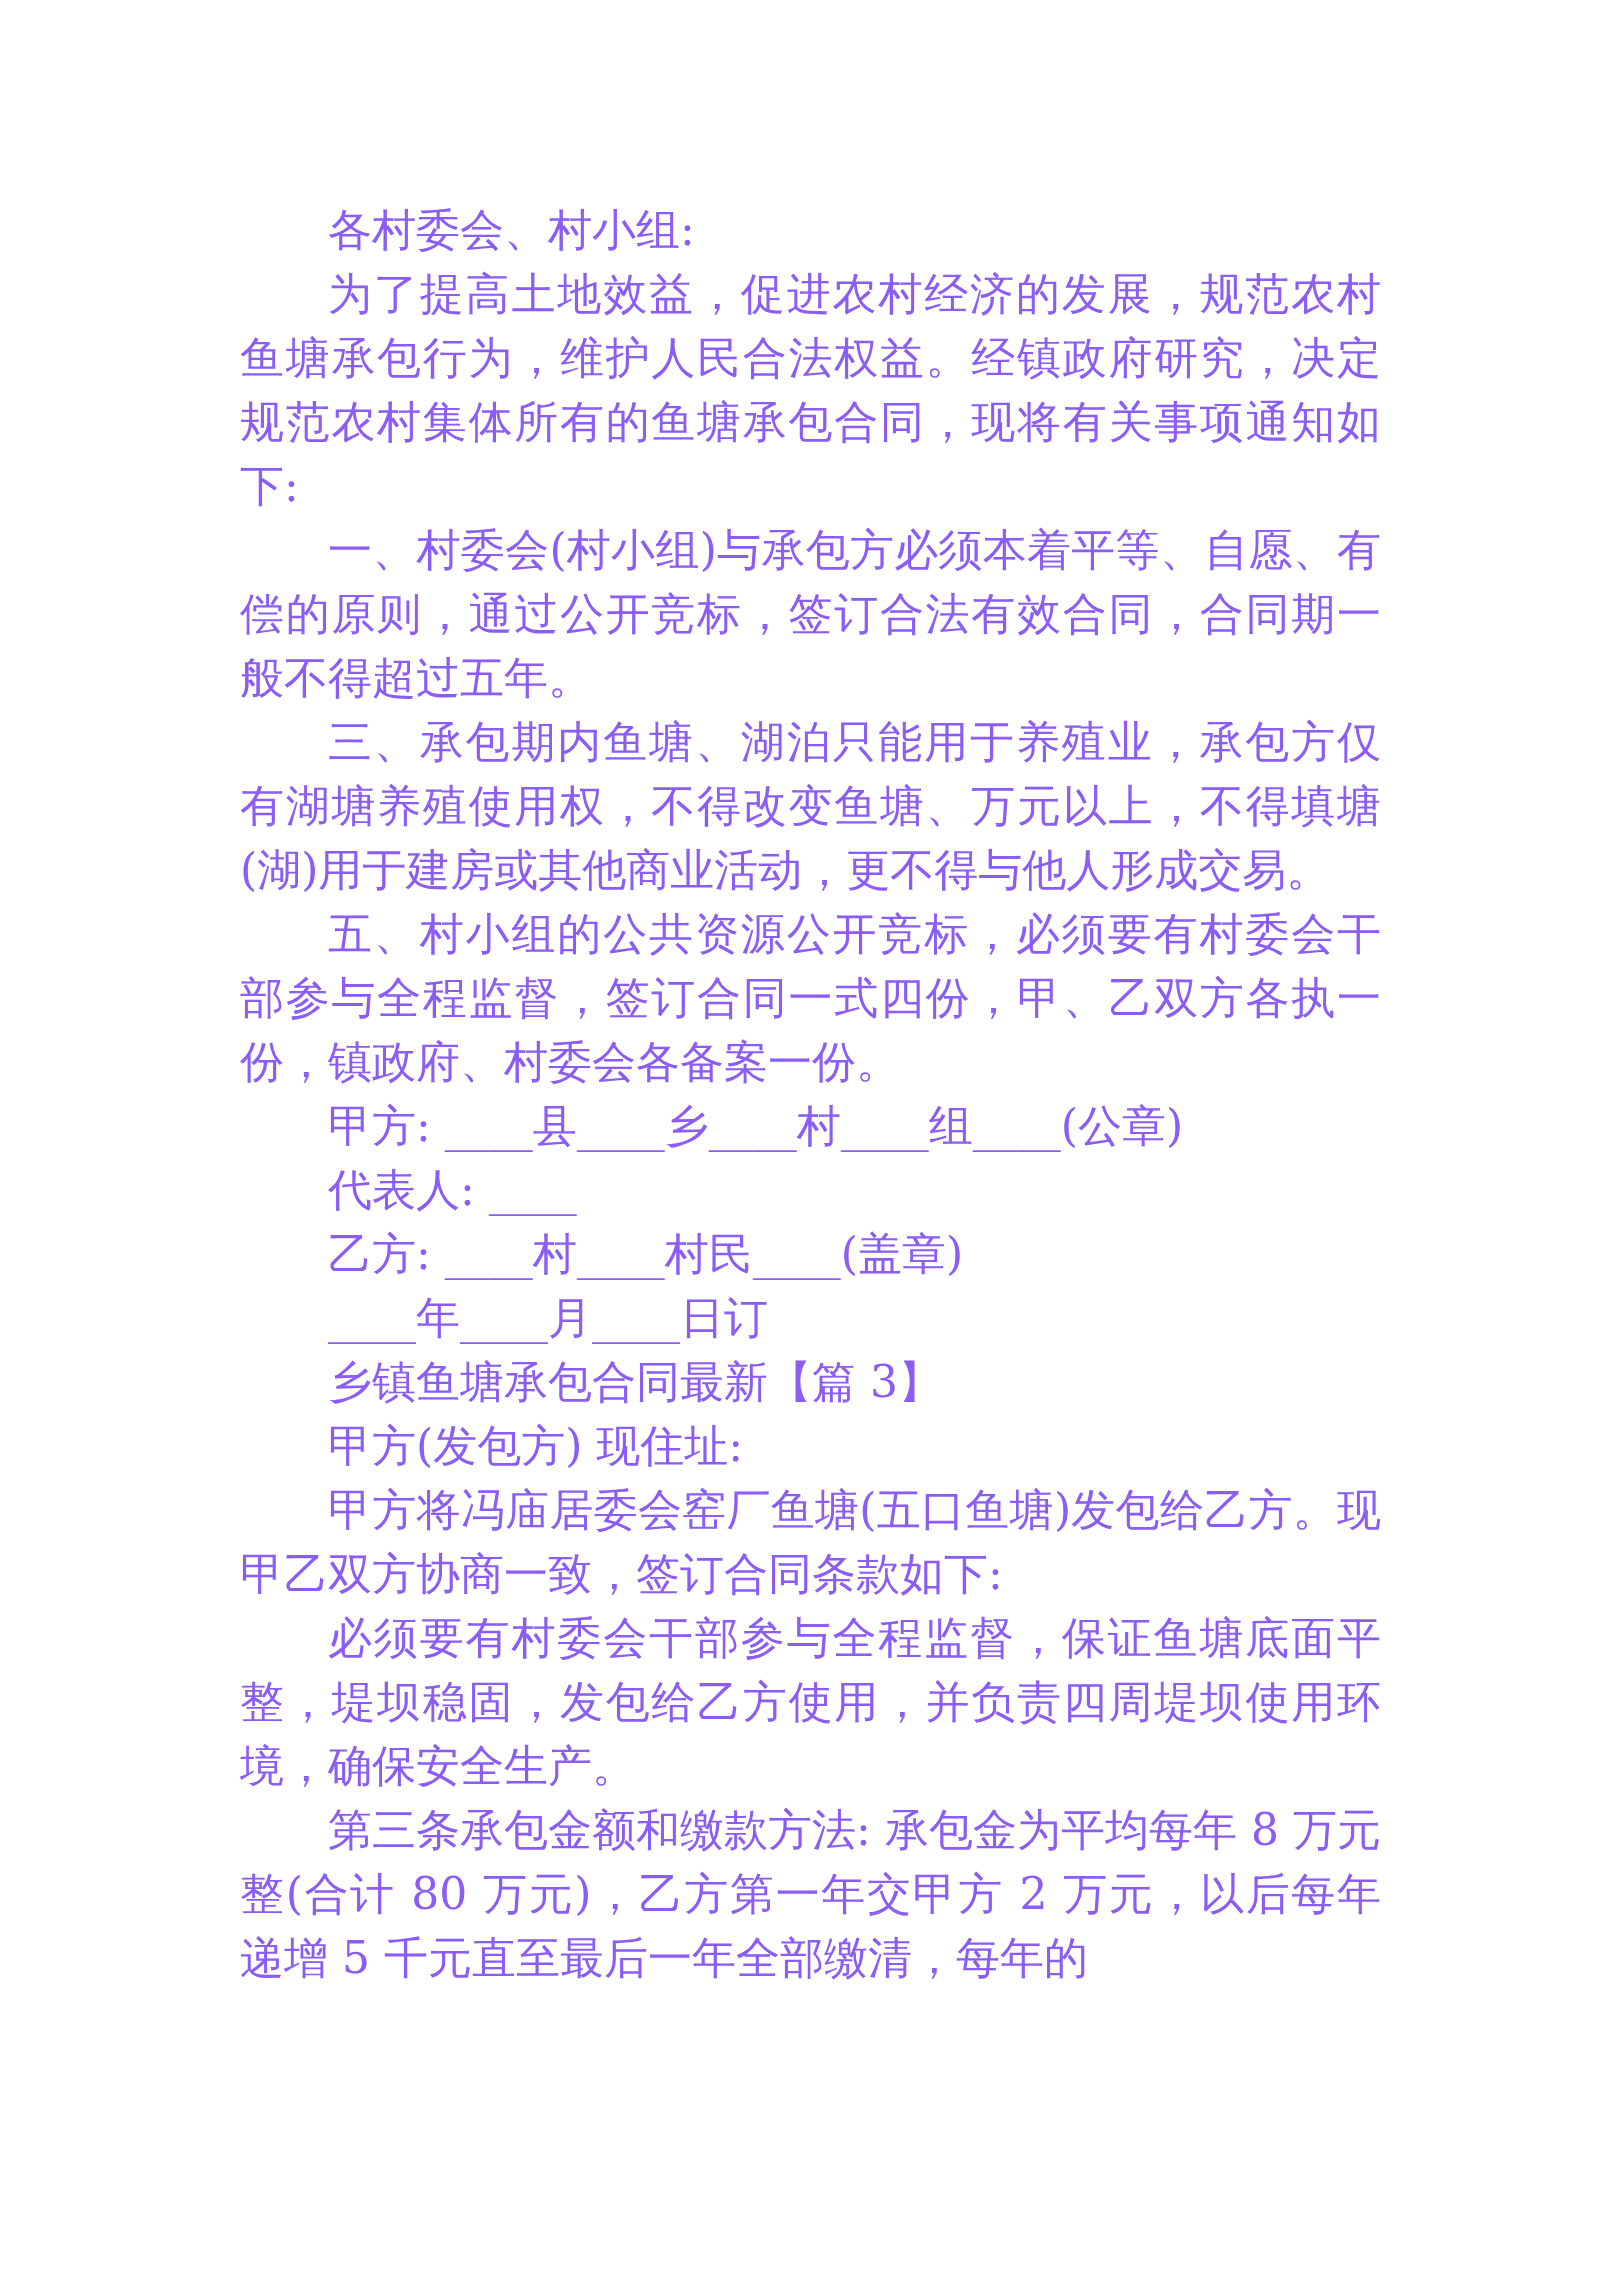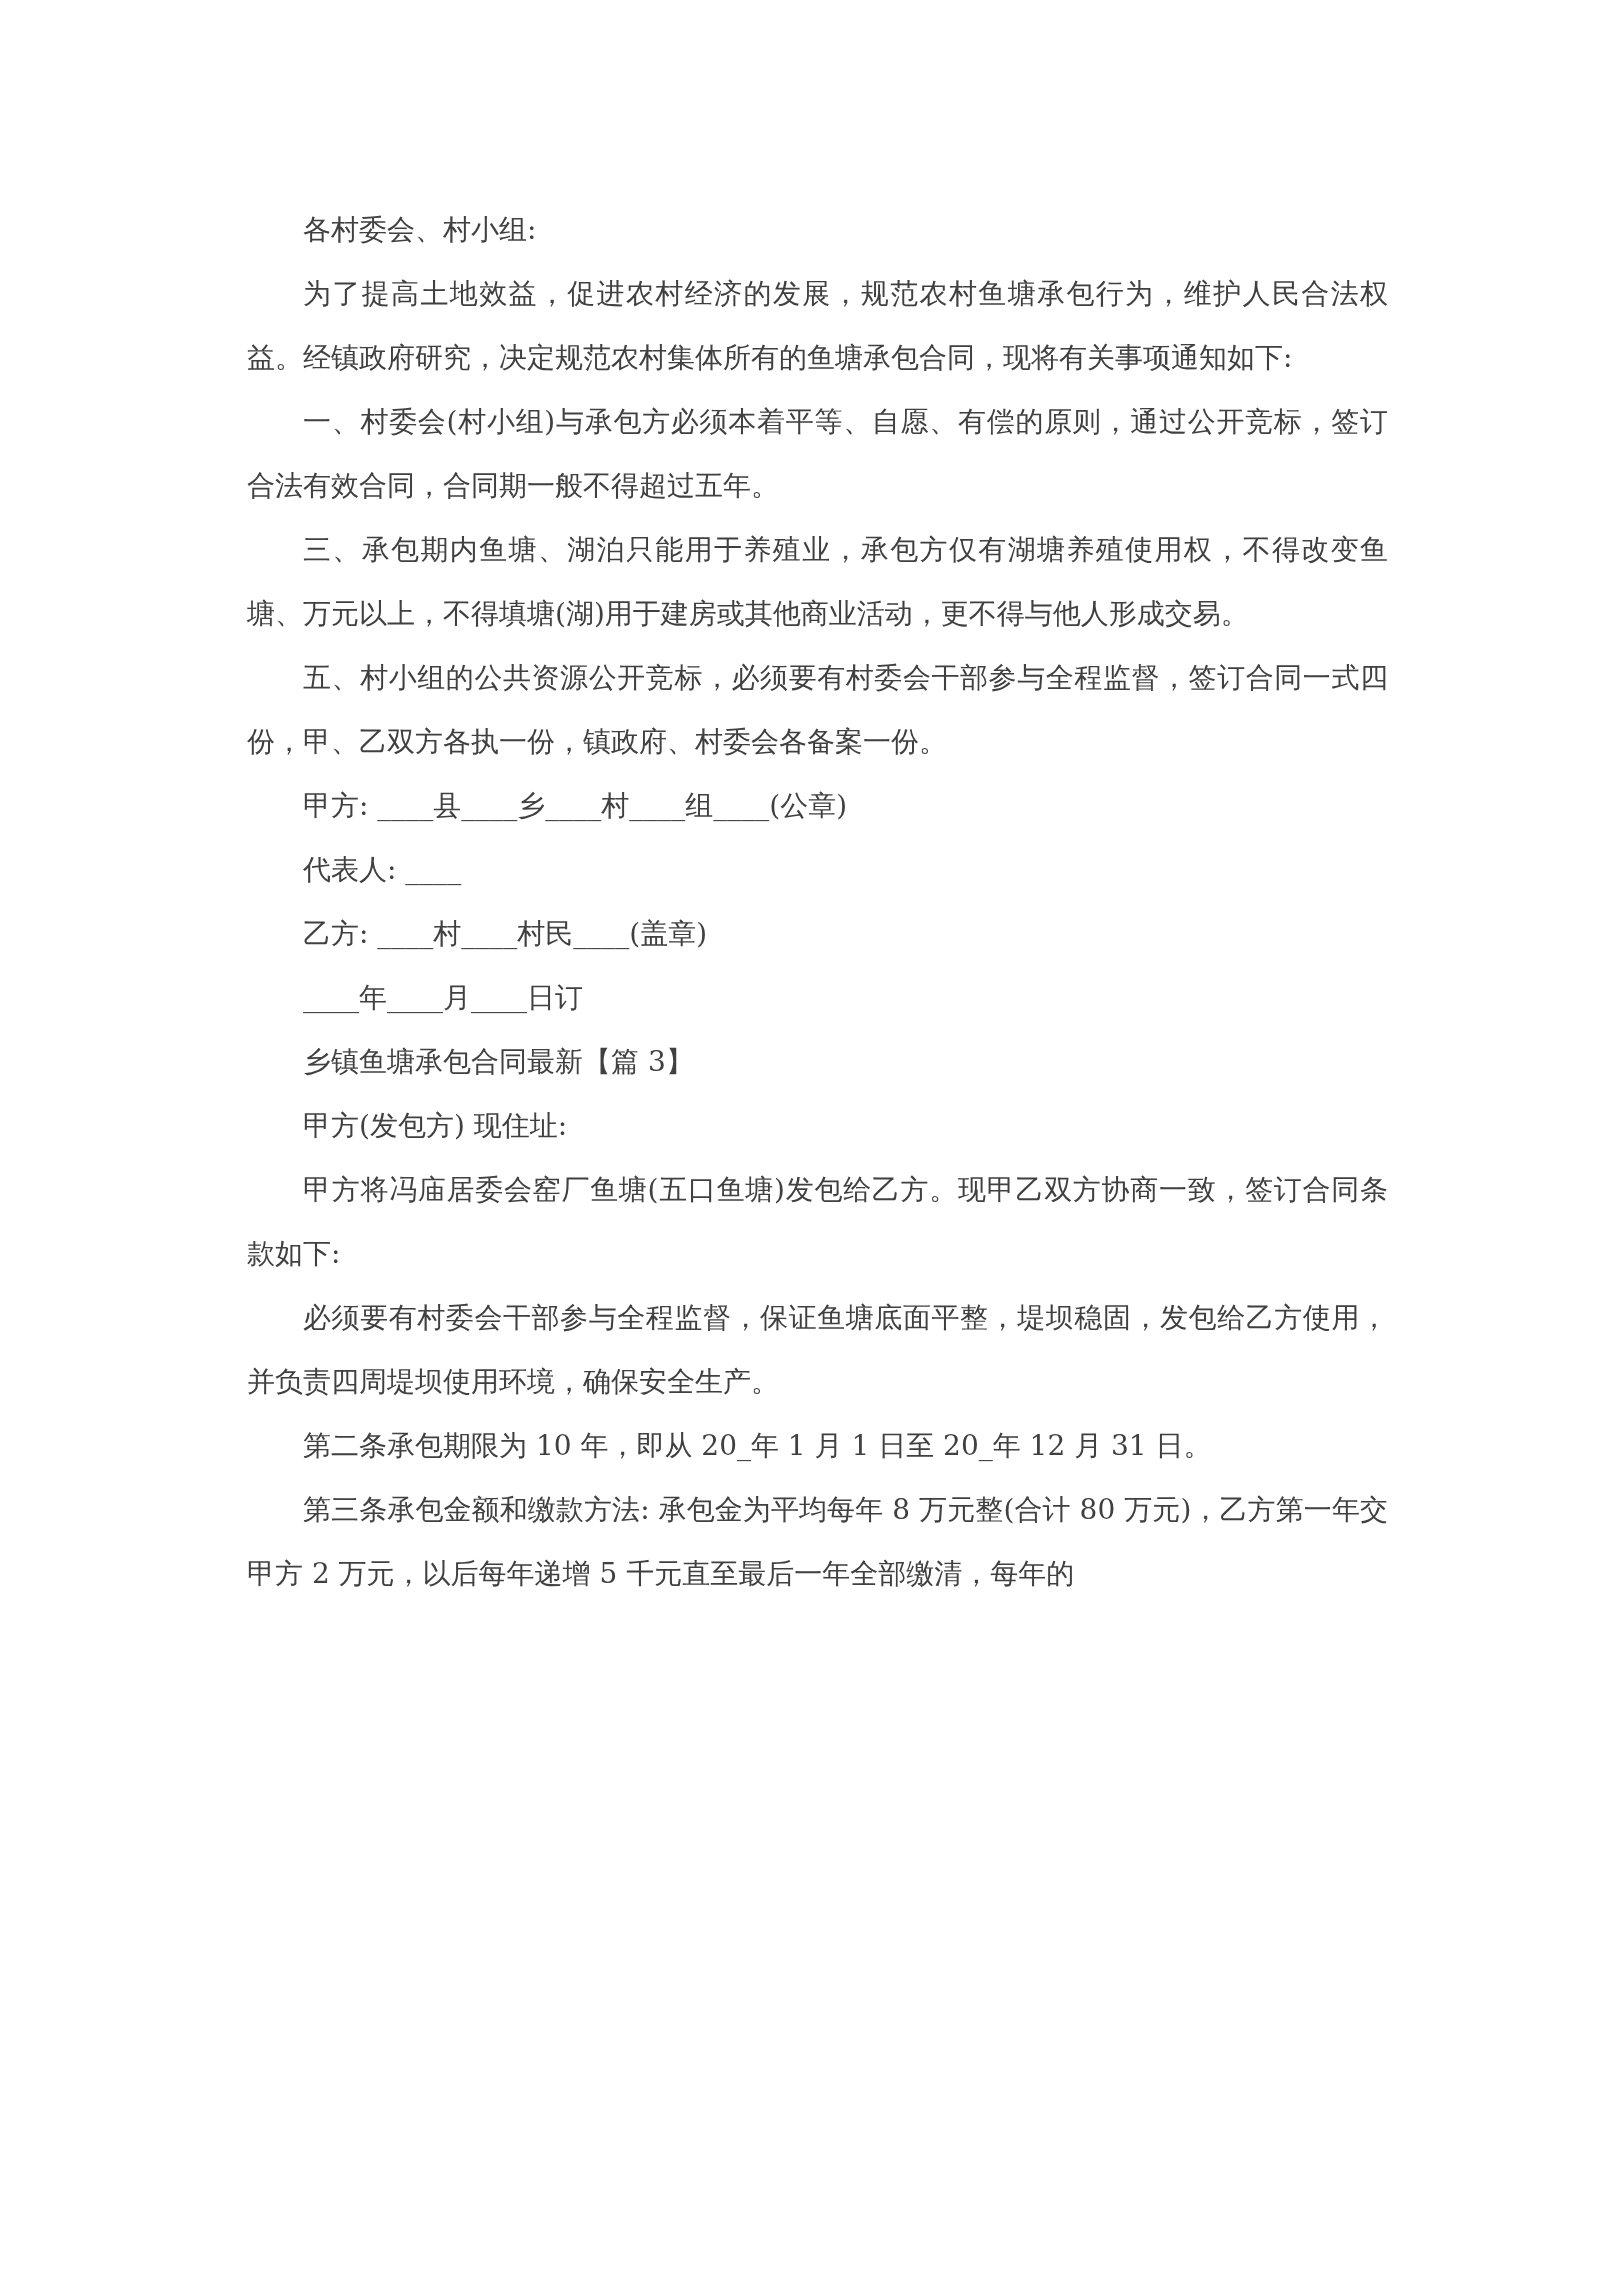--- a/index.html
+++ b/index.html
@@ -9,26 +9,26 @@
   }
   .page {
     position: relative;
     width: 1623px;
     height: 2295px;
     background: #ffffff;
     overflow: hidden;
   }
   .doc-content {
     position: absolute;
-    left: 247px;
+    left: 240px;
     top: 198px;
     width: 1141px;
-    color: #404040;
+    color: #8b5cf6;
     font-family: "DejaVu Serif", "Liberation Serif", serif;
-    font-size: 28px;
+    font-size: 44px;
     line-height: 64px;
     text-align: justify;
     text-justify: inter-ideograph;
   }
   .doc-content p {
     margin: 0;
     padding: 0;
     text-indent: 2em;
   }
 </style>
@@ -43,17 +43,16 @@
     <p>三、承包期内鱼塘、湖泊只能用于养殖业，承包方仅有湖塘养殖使用权，不得改变鱼塘、万元以上，不得填塘(湖)用于建房或其他商业活动，更不得与他人形成交易。</p>
     <p>五、村小组的公共资源公开竞标，必须要有村委会干部参与全程监督，签订合同一式四份，甲、乙双方各执一份，镇政府、村委会各备案一份。</p>
     <p>甲方: ____县____乡____村____组____(公章)</p>
     <p>代表人: ____</p>
     <p>乙方: ____村____村民____(盖章)</p>
     <p>____年____月____日订</p>
     <p>乡镇鱼塘承包合同最新【篇 3】</p>
     <p>甲方(发包方) 现住址:</p>
     <p>甲方将冯庙居委会窑厂鱼塘(五口鱼塘)发包给乙方。现甲乙双方协商一致，签订合同条款如下:</p>
     <p>必须要有村委会干部参与全程监督，保证鱼塘底面平整，堤坝稳固，发包给乙方使用，并负责四周堤坝使用环境，确保安全生产。</p>
-    <p>第二条承包期限为 10 年，即从 20_年 1 月 1 日至 20_年 12 月 31 日。</p>
     <p>第三条承包金额和缴款方法: 承包金为平均每年 8 万元整(合计 80 万元)，乙方第一年交甲方 2 万元，以后每年递增 5 千元直至最后一年全部缴清，每年的</p>
   </div>
 </div>
 
 
 </body></html>

